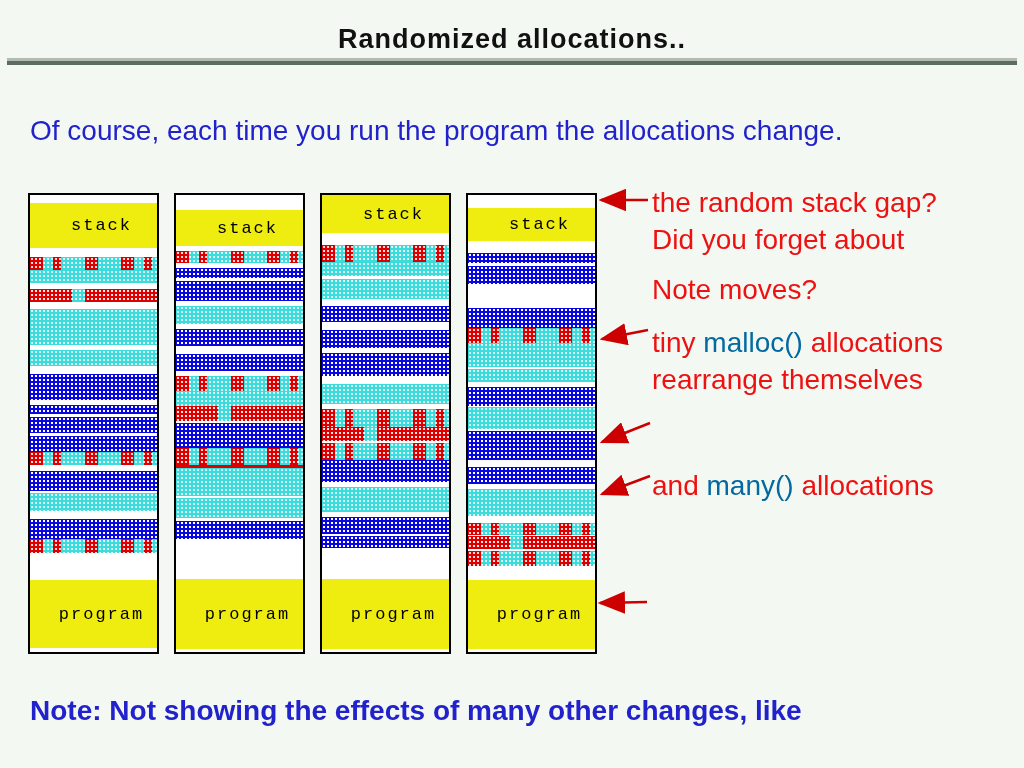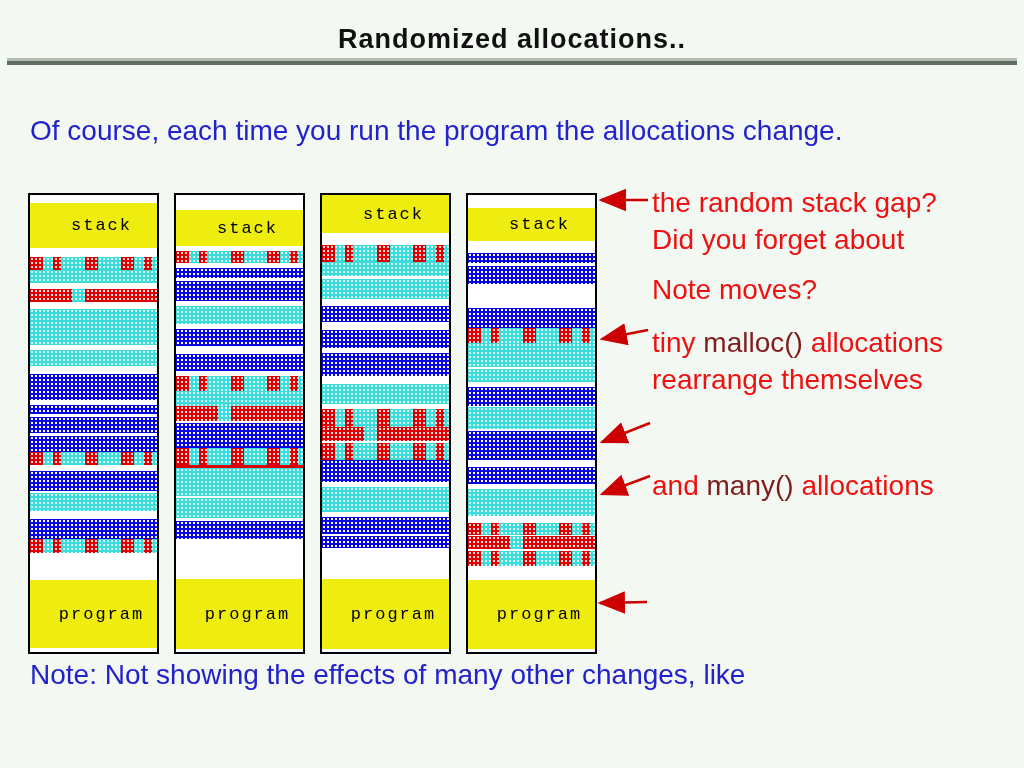--- a/index.html
+++ b/index.html
@@ -8,21 +8,21 @@
 
   
   #slide-title{position:absolute;top:24px;left:0;width:1024px;margin:0;
     text-align:center;font-size:27px;font-weight:bold;color:#111;letter-spacing:1px;}
   #title-divider{position:absolute;top:58px;left:7px;width:1010px;height:7px;
     background:linear-gradient(#b2bab2 0 42%,#5c6c5e 42% 100%);}
 
   
   .blue-text{position:absolute;left:30px;margin:0;color:#2222cc;font-size:28px;line-height:37px;}
   #intro{top:112px;}
-  #footnote{top:656px;}
+  #footnote{top:692px;font-weight:bold;}
 
   
   .memcol{position:absolute;top:193px;width:127px;border:2px solid #000;background:#fff;}
   #col1{left:28px;} #col2{left:174px;} #col3{left:320px;} #col4{left:466px;}
   .band{width:100%;}
   .band-gap{background:#fff;}
   .band-cyan{background-color:#3cdcdc;
     background-image:radial-gradient(rgba(255,255,255,.8) 1px,rgba(255,255,255,0) 1.1px);
     background-size:4px 4px;}
   .band-blue{background-color:#0808dc;
@@ -39,21 +39,21 @@
       repeating-linear-gradient(90deg,rgba(0,0,0,0) 0 42px,#3cdcdc 42px 55px,rgba(0,0,0,0) 55px 101px);
     background-size:4px 4px,100% 100%;}
   .band-redline{background:#dd0000;}
   .band-stack,.band-program{background:#efed10;color:#000;
     font-family:"Liberation Mono","DejaVu Sans Mono",monospace;font-size:17px;
     display:flex;align-items:center;justify-content:center;box-sizing:border-box;
     padding-left:16px;letter-spacing:2px;}
 
   
   .ann{position:absolute;left:652px;margin:0;color:#ee1111;font-size:28px;line-height:37px;white-space:nowrap;}
-  .fn{color:#7f1d1d;text-align:right;}
+  .fn{color:#0369a1;text-align:right;}
   #ann-stack-gap{top:184px;} #ann-what-moves{top:271px;} #ann-tiny{top:324px;}
   #ann-large{top:414px;} #ann-mmap{top:467px;} #ann-pie{top:568px;}
 
   #arrows{position:absolute;top:0;left:0;width:1024px;height:768px;pointer-events:none;}
 </style>
 </head>
 <body>
 
 <div id="slide">
 

